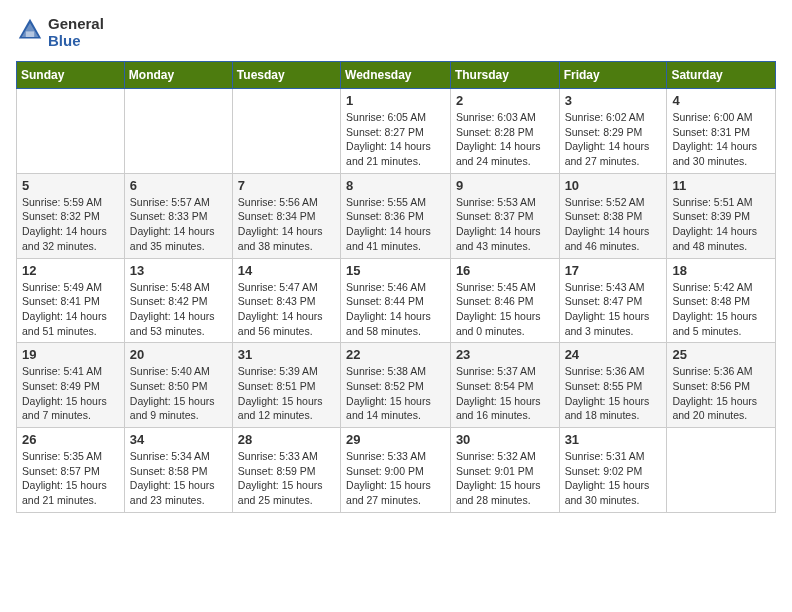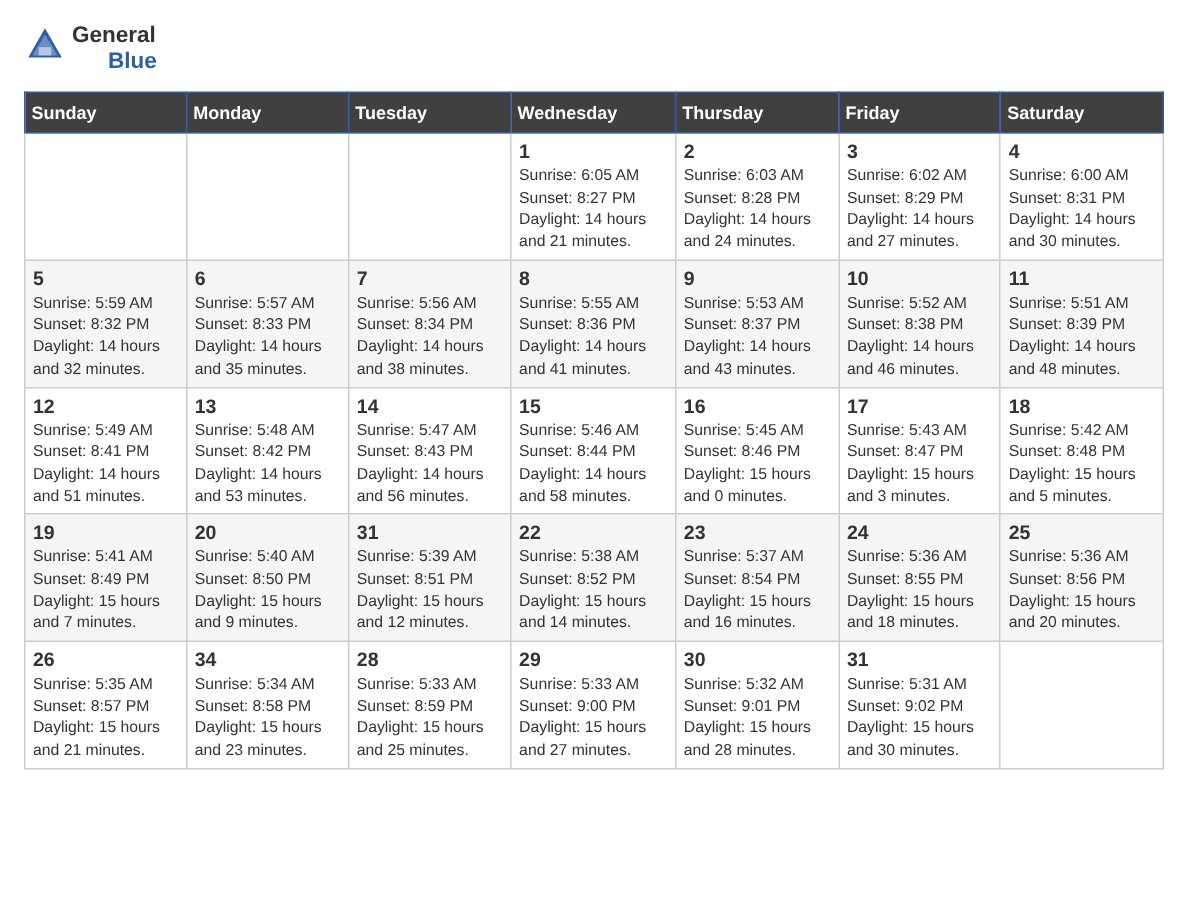--- a/index.html
+++ b/index.html
@@ -28,21 +28,20 @@
     }
     .logo-general {
       font-size: 15px;
       font-weight: bold;
       color: #333;
     }
     .logo-blue {
       font-size: 15px;
       font-weight: bold;
       color: #2c5fa8;
-      margin-left: 24px;
     }
     .logo-icon {
       width: 28px;
       height: 28px;
     }
     .title-block {
       text-align: right;
     }
     .month-title {
       font-size: 32px;
@@ -52,21 +51,21 @@
     .location-title {
       font-size: 16px;
       color: #555;
     }
     .calendar {
       width: 100%;
       border-collapse: collapse;
       font-size: 11px;
     }
     .calendar th {
-      background: #404040;
+      background: #4d7c0f;
       color: #fff;
       padding: 6px 4px;
       text-align: left;
       font-size: 12px;
       font-weight: bold;
       border: 1px solid #2c5fa8;
     }
     .calendar td {
       border: 1px solid #ccc;
       vertical-align: top;

